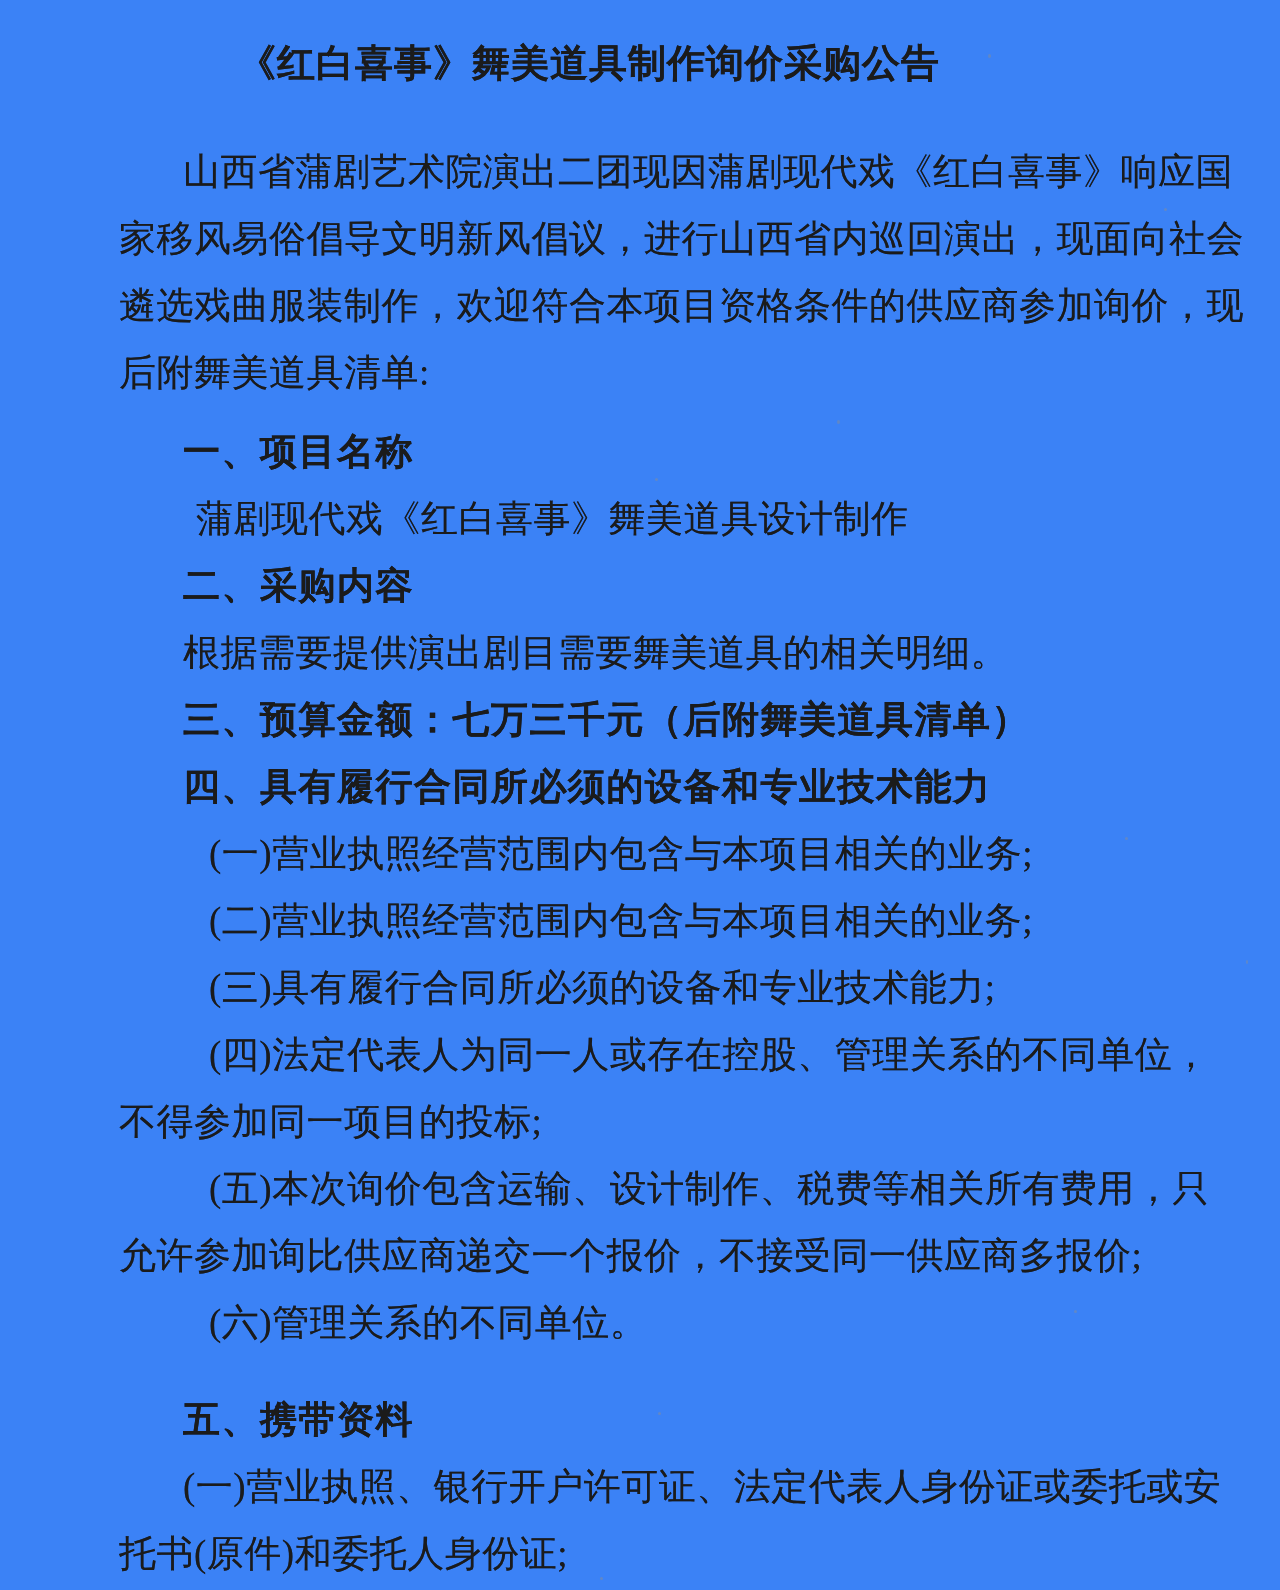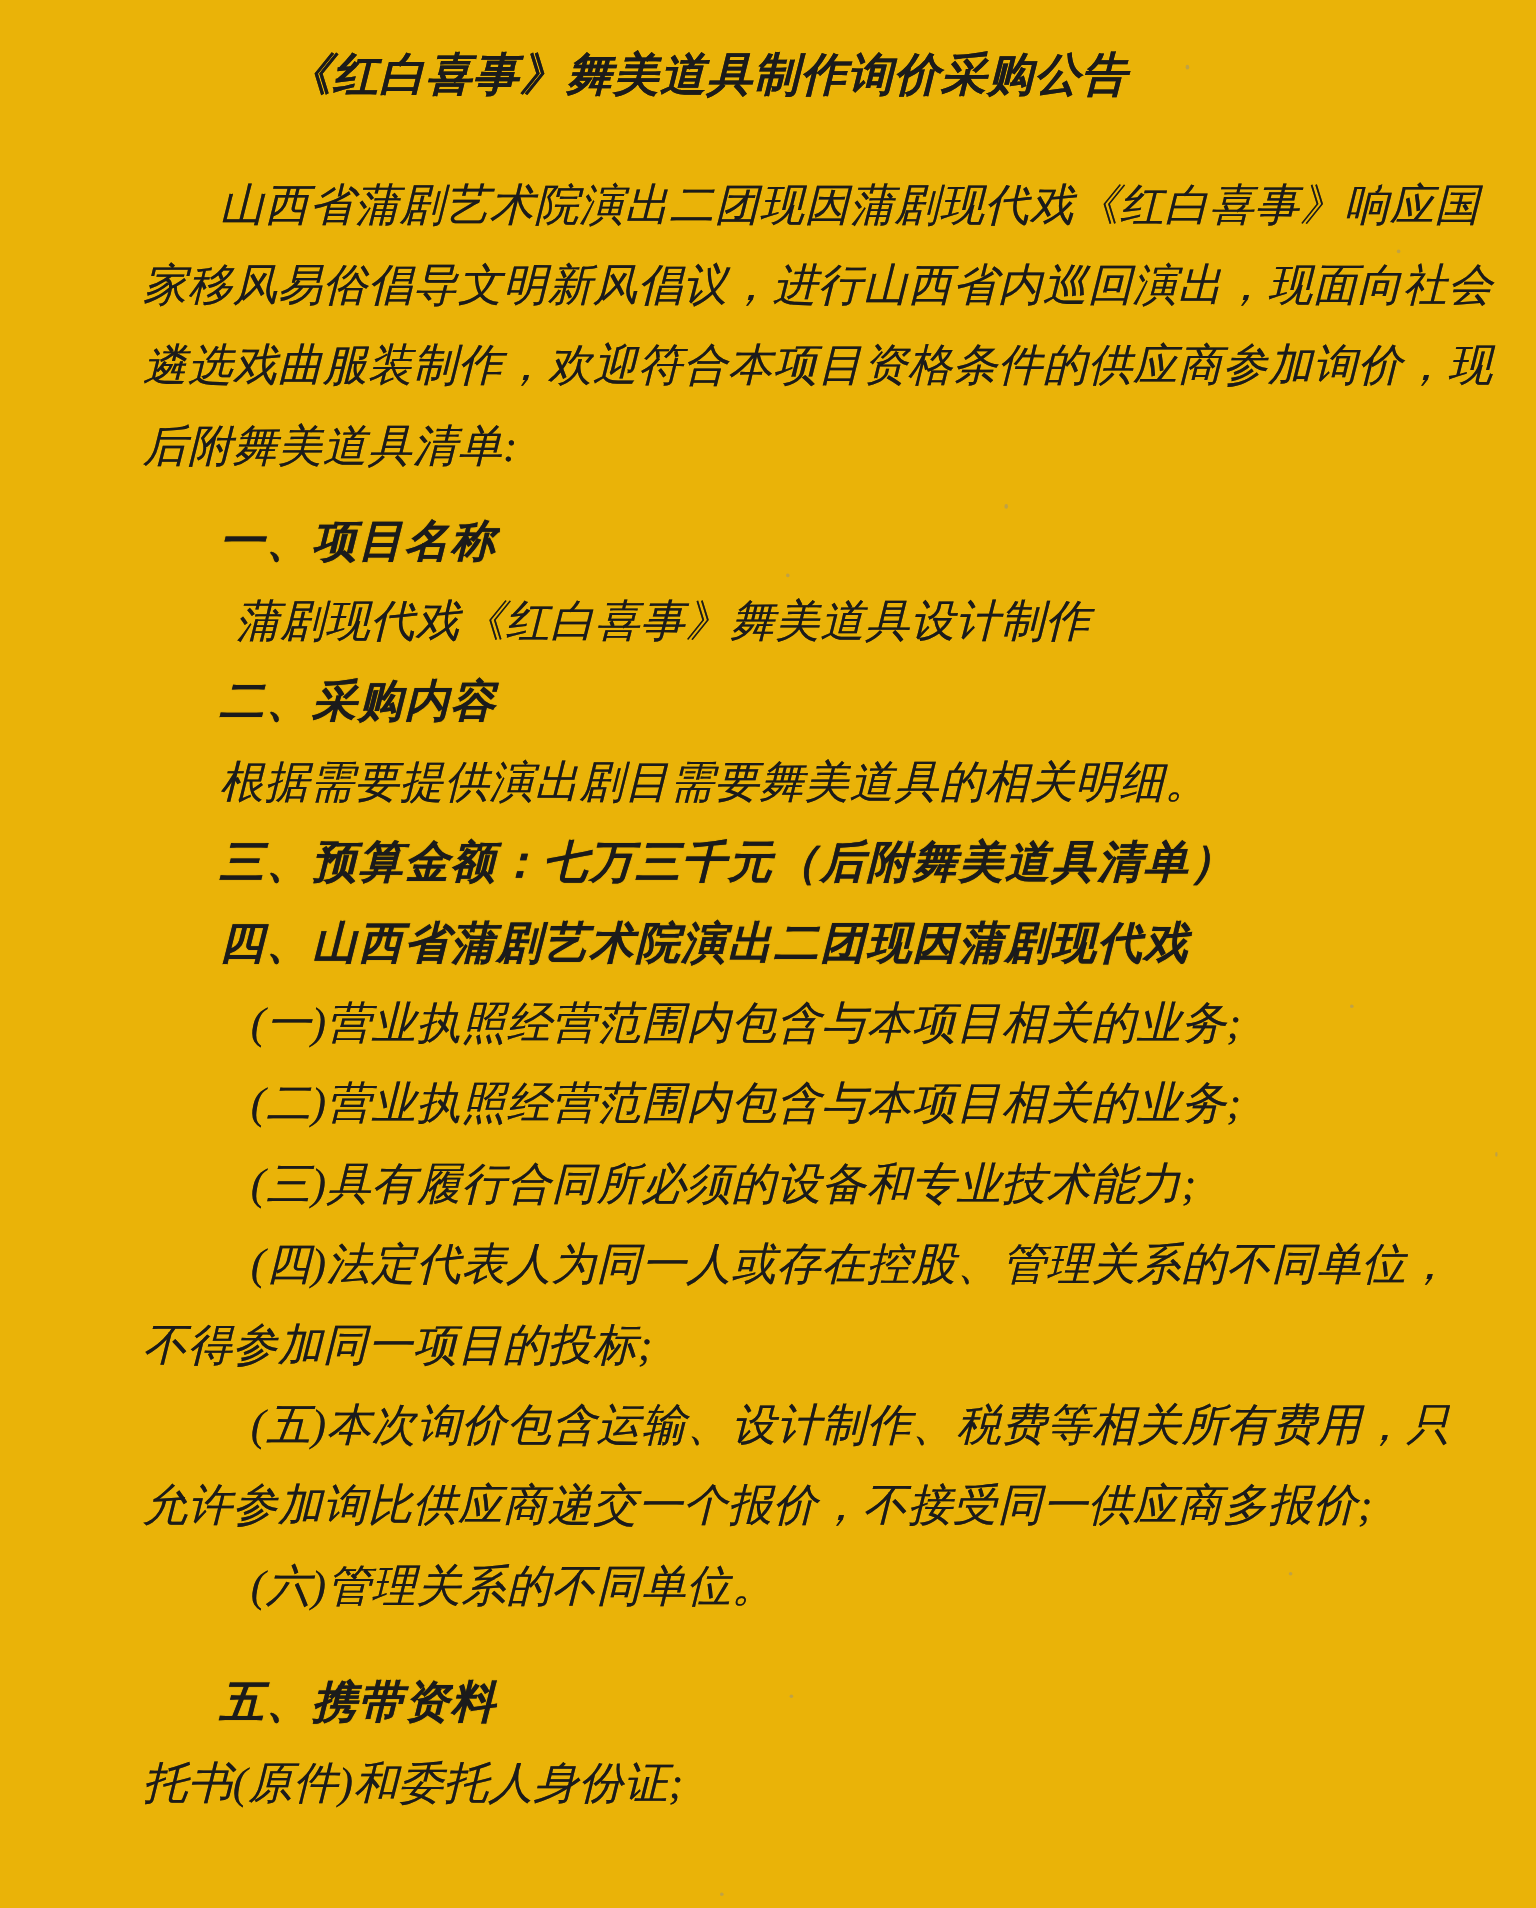--- a/index.html
+++ b/index.html
@@ -11,22 +11,21 @@
     height: 1590px;
     background: #ffffff;
     font-family: "Liberation Serif", "DejaVu Serif", serif;
     color: #1b1b1b;
     overflow: hidden;
     position: relative;
   }
   .page {
     position: absolute;
     inset: 0;
-    background: #eab308;
-    font-style: italic;
+    background: #3b82f6;
   }
   .content {
     margin-left: 119px;
     width: 940px;
     padding-top: 34px;
   }
   .title {
     font-size: 38px;
     font-weight: 700;
     text-align: center;
@@ -74,32 +73,33 @@
     <div class="ln">后附舞美道具清单:</div>
 
     <div class="ln i2 b mt-sm">一、项目名称</div>
     <div class="ln i2b">蒲剧现代戏《红白喜事》舞美道具设计制作</div>
 
     <div class="ln i2 b">二、采购内容</div>
     <div class="ln i2">根据需要提供演出剧目需要舞美道具的相关明细。</div>
 
     <div class="ln i2 b">三、预算金额：七万三千元（后附舞美道具清单）</div>
 
-    <div class="ln i2 b">四、山西省蒲剧艺术院演出二团现因蒲剧现代戏</div>
+    <div class="ln i2 b">四、具有履行合同所必须的设备和专业技术能力</div>
 
     <div class="ln i3">(一)营业执照经营范围内包含与本项目相关的业务;</div>
     <div class="ln i3">(二)营业执照经营范围内包含与本项目相关的业务;</div>
     <div class="ln i3">(三)具有履行合同所必须的设备和专业技术能力;</div>
     <div class="ln i3">(四)法定代表人为同一人或存在控股、管理关系的不同单位，</div>
     <div class="ln">不得参加同一项目的投标;</div>
     <div class="ln i3">(五)本次询价包含运输、设计制作、税费等相关所有费用，只</div>
     <div class="ln">允许参加询比供应商递交一个报价，不接受同一供应商多报价;</div>
     <div class="ln i3">(六)管理关系的不同单位。</div>
 
     <div class="ln i2 b mt-lg">五、携带资料</div>
+    <div class="ln i2">(一)营业执照、银行开户许可证、法定代表人身份证或委托或安</div>
     <div class="ln">托书(原件)和委托人身份证;</div>
 
   </div>
 
   <span class="speck" style="left:988px;  top:54px;   width:3px; height:4px;"></span>
   <span class="speck" style="left:1164px; top:208px;  width:3px; height:3px;"></span>
   <span class="speck" style="left:837px;  top:420px;  width:3px; height:4px;"></span>
   <span class="speck" style="left:655px;  top:478px;  width:3px; height:3px;"></span>
   <span class="speck" style="left:757px;  top:700px;  width:3px; height:3px;"></span>
   <span class="speck" style="left:1125px; top:837px;  width:3px; height:3px;"></span>

